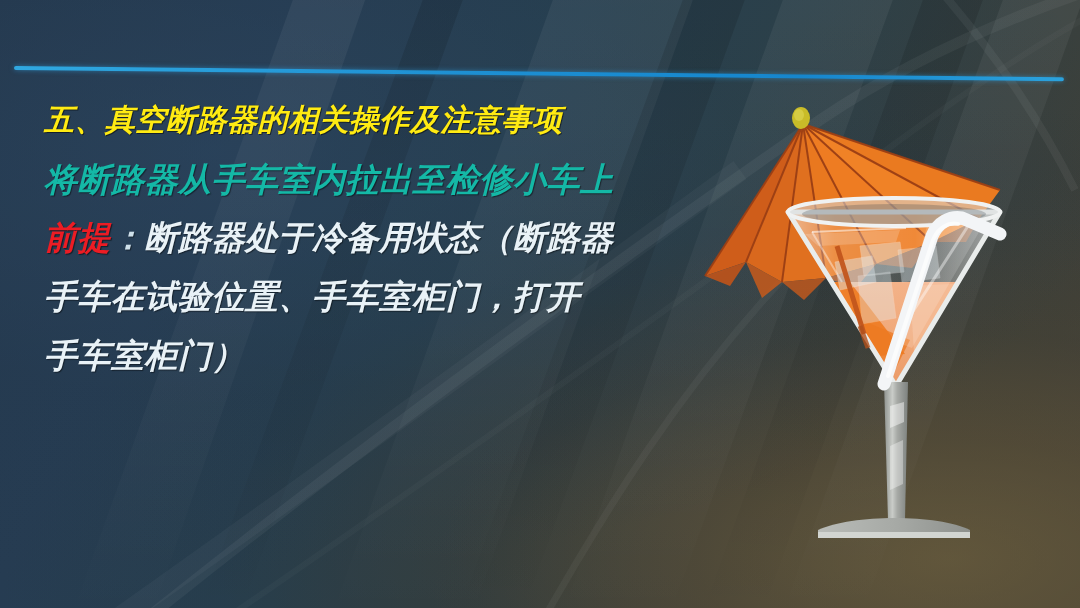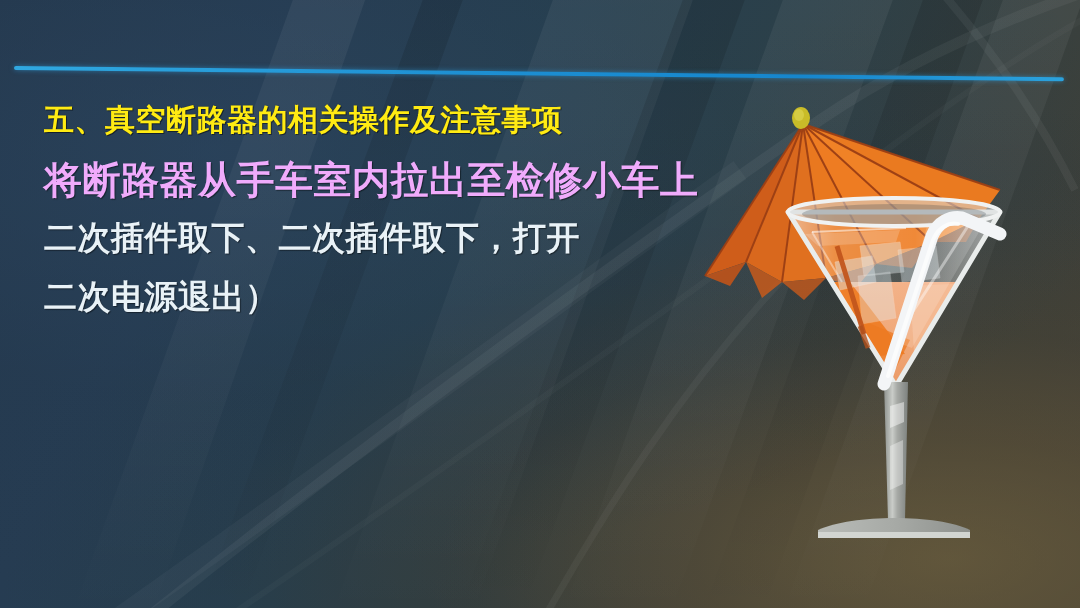--- a/index.html
+++ b/index.html
@@ -10,20 +10,21 @@
   }
   body {
     font-family: "Liberation Sans", "DejaVu Sans", sans-serif;
   }
   #slide {
     position: relative;
     width: 1080px;
     height: 608px;
     overflow: hidden;
     background: #253a50;
+    font-style: italic;
   }
 
   
   .bg-base {
     position: absolute;
     inset: 0;
     background:
       radial-gradient(130% 110% at 88% 92%,
           rgba(104,92,62,0.95) 0%,
           rgba(80,72,54,0.80) 18%,
@@ -82,23 +83,23 @@
     white-space: nowrap;
   }
   .line.title {
     font-size: 30px;
     line-height: 44px;
     color: #ffeb13;
     text-shadow: 1px 1px 0 rgba(0,0,0,0.45), 0 0 1px rgba(0,0,0,0.5);
     margin-bottom: 10px;
   }
   .line.sub {
-    font-size: 38px;
+    font-size: 33px;
     line-height: 56px;
-    color: #f0abfc;
+    color: #14b8a6;
     text-shadow: 1px 1px 1px rgba(0,0,0,0.45);
   }
   .line.body {
     font-size: 33px;
     line-height: 59px;
     color: #e9f2f7;
     text-shadow: 1px 1px 1px rgba(0,0,0,0.45);
   }
   .tag-red {
     color: #ec1c24;
@@ -165,22 +166,25 @@
     </svg>
   </div>
 
   <div id="accent-rule"></div>
 
   <div id="text-block">
     <div class="line title">五、真空断路器的相关操作及注意事项</div>
 
     <div class="line sub">将断路器从手车室内拉出至检修小车上</div>
 
-    <div class="line body">二次插件取下、二次插件取下，打开</div>
-    <div class="line body">二次电源退出）</div>
+    <div class="line body">
+      <span class="tag-red">前提</span><span class="tag-colon">：</span><span>断路器处于冷备用状态（断路器</span>
+    </div>
+    <div class="line body">手车在试验位置、手车室柜门，打开</div>
+    <div class="line body">手车室柜门）</div>
   </div>
 
   <div id="cocktail">
     <svg viewBox="0 0 380 522" xmlns="http://www.w3.org/2000/svg">
       <defs>
         <linearGradient id="umbL" x1="0" y1="0" x2="1" y2="0.5">
           <stop offset="0%" stop-color="#d2601b"></stop>
           <stop offset="45%" stop-color="#e8741e"></stop>
           <stop offset="100%" stop-color="#f08326"></stop>
         </linearGradient>

